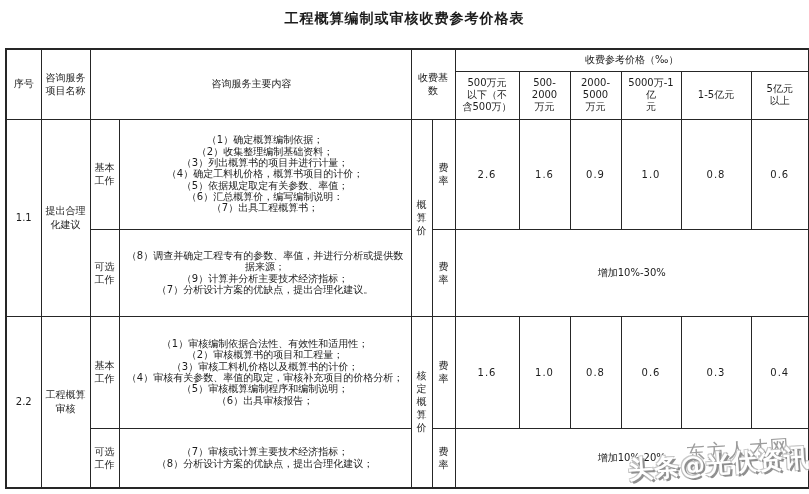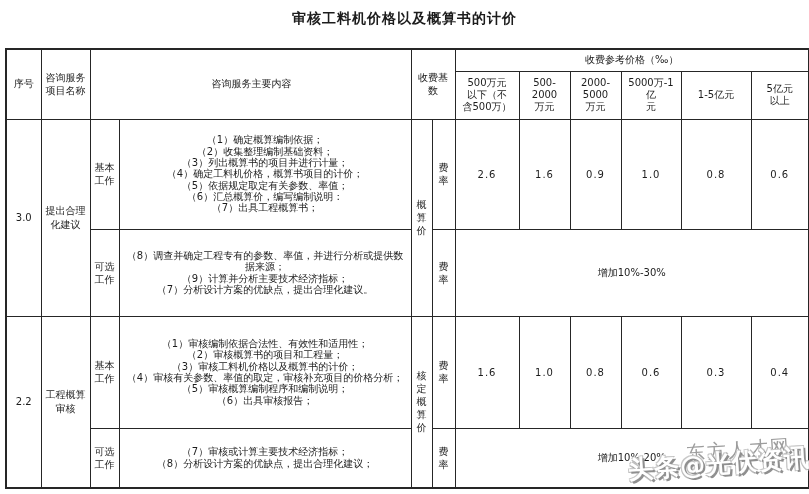--- a/index.html
+++ b/index.html
@@ -81,21 +81,21 @@
     text-shadow:
       2px 2px 0 #8f8f8f,
       -1px -1px 0 #c9c9c9,
       1px -1px 0 #bdbdbd,
       -1px 1px 0 #bdbdbd;
   }
 </style>
 </head>
 <body>
 
-<div class="title-bar">审核工料机价格以及概算书的计价</div>
+<div class="title-bar">工程概算编制或审核收费参考价格表</div>
 
 <table class="price-table">
   <colgroup>
     <col style="width:35px">
       <col style="width:49px">
       <col style="width:29px">
     <col style="width:292px">
       <col style="width:21px">
       <col style="width:23px">
     <col style="width:64px">
@@ -126,21 +126,21 @@
 5000
 万元</th>
     <th class="pre">5000万-1亿
 元</th>
     <th class="pre">1-5亿元</th>
     <th class="pre">5亿元
 以上</th>
   </tr>
 
   <tr class="r1">
-    <td rowspan="2">3.0</td>
+    <td rowspan="2">1.1</td>
     <td rowspan="2" class="wrapname">提出合理化建议</td>
     <td class="vcell">基本工作</td>
     <td class="items">（1）确定概算编制依据；
 （2）收集整理编制基础资料；
 （3）列出概算书的项目并进行计量；
 （4）确定工料机价格，概算书项目的计价；
 （5）依据规定取定有关参数、率值；
 （6）汇总概算价，编写编制说明：
 （7）出具工程概算书；</td>
     <td rowspan="2" class="vcell">概算价</td>

